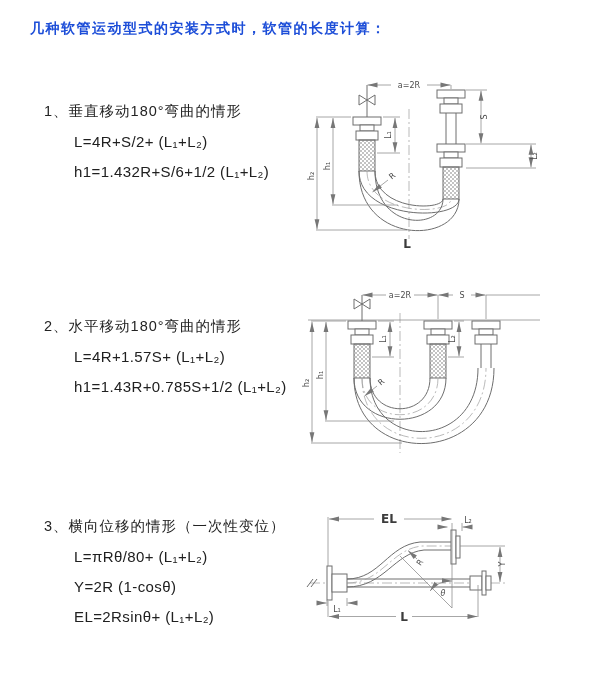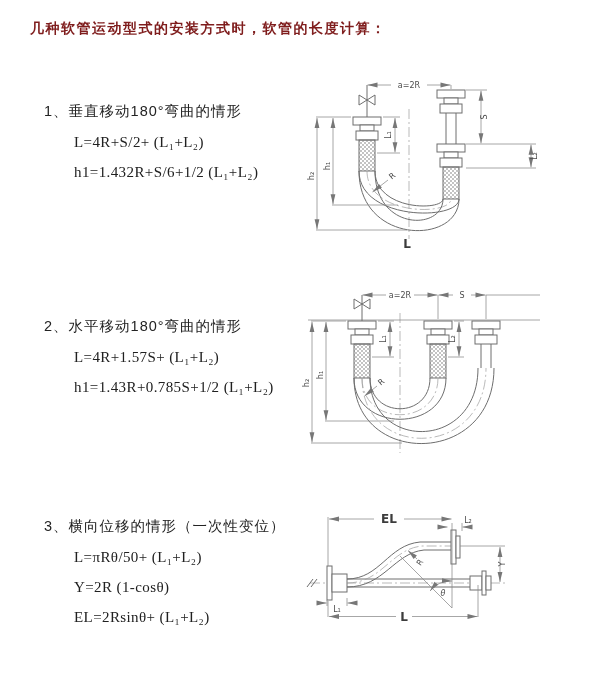--- a/index.html
+++ b/index.html
@@ -1,25 +1,25 @@
 <!DOCTYPE html>
 <html><head>
 <meta charset="utf-8">
 <style>
   html,body{margin:0;padding:0;}
   body{
     width:600px;height:675px;position:relative;background:#ffffff;
     font-family:"Liberation Sans","DejaVu Sans",sans-serif;color:#1e1e1e;overflow:hidden;
   }
   .title{position:absolute;left:30px;top:20px;font-size:14px;font-weight:bold;
-         letter-spacing:1.5px;color:#7f1d1d;}
+         letter-spacing:1.5px;color:#1d4ed8;}
   .sec{position:absolute;left:44px;}
   .sec1{top:102px}.sec2{top:317px}.sec3{top:517px}
   .sec-h{font-size:14.5px;font-weight:normal;letter-spacing:1px;color:#232323;margin-bottom:6px;}
-  .fm{font-size:15px;line-height:30px;height:30px;margin-left:30px;letter-spacing:.4px;color:#202020;font-family:Liberation Serif, serif;}
+  .fm{font-size:15px;line-height:30px;height:30px;margin-left:30px;letter-spacing:.4px;color:#202020;}
   .diag{position:absolute;}
   .d1{left:303px;top:73px}.d2{left:298px;top:283px}.d3{left:300px;top:503px}
   
   .ol{stroke:#6e6e6e;fill:none;stroke-width:1;}
   .fit{stroke:#6e6e6e;fill:#ffffff;stroke-width:1;}
   .braid{stroke:#6e6e6e;fill:url(#braidpat);stroke-width:1;}
   .dl{stroke:#8a8a8a;fill:none;stroke-width:.75;}
   .cl{stroke:#9c9c9c;fill:none;stroke-width:.7;stroke-dasharray:10 3 2 3;}
   text.dim{font-family:"DejaVu Sans",sans-serif;font-size:8px;fill:#4c4c4c;}
   text.big{font-family:"DejaVu Sans",sans-serif;font-size:12px;font-weight:bold;fill:#3c3c3c;}
@@ -47,21 +47,21 @@
 </div>
 
 <div class="sec sec2">
   <div class="sec-h">2、水平移动180°弯曲的情形</div>
   <div class="fm">L=4R+1.57S+ (L₁+L₂)</div>
   <div class="fm">h1=1.43R+0.785S+1/2 (L₁+L₂)</div>
 </div>
 
 <div class="sec sec3">
   <div class="sec-h">3、横向位移的情形（一次性变位）</div>
-  <div class="fm">L=πRθ/50+ (L₁+L₂)</div>
+  <div class="fm">L=πRθ/80+ (L₁+L₂)</div>
   <div class="fm">Y=2R (1-cosθ)</div>
   <div class="fm">EL=2Rsinθ+ (L₁+L₂)</div>
 </div>
 
 <svg class="diag d1" width="287" height="185" viewBox="0 0 287 185">
   <g>
     <path class="cl" d="M106,36 V166"></path>
   </g>
   <g>
     <path class="dl" d="M88,12 L64.5,12" marker-end="url(#mA)"></path>

